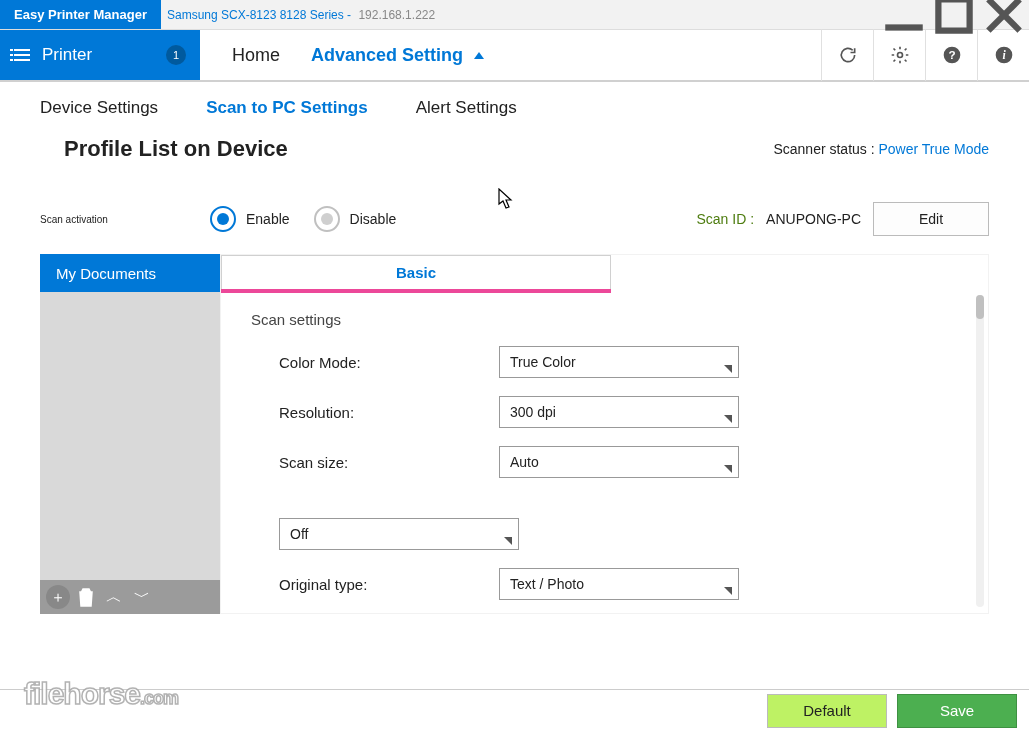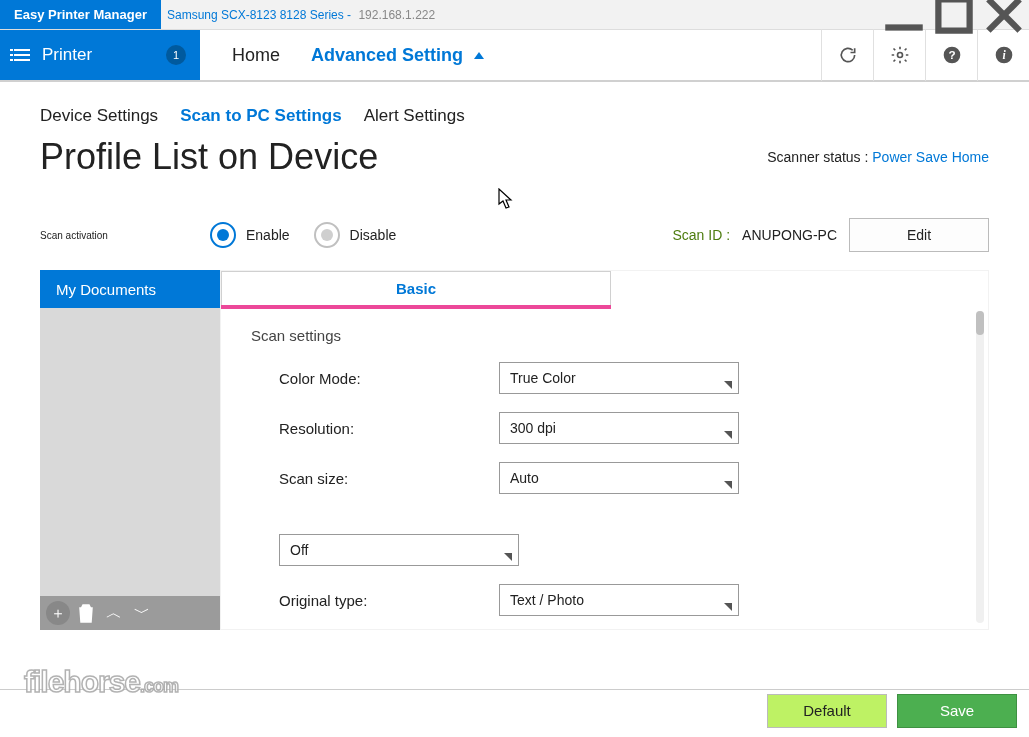--- a/index.html
+++ b/index.html
@@ -90,50 +90,50 @@
   .nav-right { margin-left:auto; display:flex; align-items:center; }
   .icon-btn {
     width:52px; height:52px;
     display:flex; align-items:center; justify-content:center;
     cursor:pointer; color:#555;
     border-left: 1px solid #e0e0e0;
   }
   .icon-btn svg, .icon-btn .glyph { width:20px; height:20px; }
   .subnav {
     height: 44px;
-    display:flex; align-items:flex-end;
-    padding: 0 40px;
-    gap: 22px;
+    display:flex; align-items:flex-start;
+    padding: 16px 40px;
+    gap: 48px;
     background:#fff;
   }
   .subnav-item { font-size: 17px; color:#222; cursor:pointer; }
   .subnav-item.active { color:#0078d7; font-weight:600; }
   .content { padding: 10px 40px 0 40px; position:relative; }
   .page-title-row { display:flex; align-items:center; }
-  .page-title { font-size: 36px; font-weight: 400; color:#222; }
+  .page-title { font-size: 22px; font-weight: 700; color:#222;margin-left:24px; }
   .scanner-status { margin-left:auto; font-size:14px; color:#222; }
   .scanner-status a { color:#0078d7; text-decoration:none; }
   .activation-row {
     display:flex; align-items:center; margin-top: 40px;
   }
   .act-label { font-size:10px; width:170px; }
   .radio { display:flex; align-items:center; margin-right: 24px; cursor:pointer;}
   .radio-outer {
     width:26px;height:26px;border-radius:50%;
     border:2px solid #c0c0c0; display:flex;align-items:center;justify-content:center;
     margin-right:10px; background:#fff;
   }
   .radio.selected .radio-outer { border-color:#0078d7; }
   .radio-inner { width:12px;height:12px;border-radius:50%; }
   .radio.selected .radio-inner { background:#0078d7; }
   .radio:not(.selected) .radio-inner { background:#cfcfcf; }
   .scanid-block { margin-left:auto; display:flex; align-items:center; gap:12px;}
   .scanid-label { color:#4d7c0f; }
   .edit-btn {
-    width: 140px; height: 34px;
+    width: 116px; height: 34px;
     border: 1px solid #bbb; background:#fdfdfd;
     display:flex;align-items:center;justify-content:center;
     cursor:pointer;
   }
   .profiles {
     margin-top: 18px;
     display:flex;
     height: 360px;
   }
   .profile-list {
@@ -243,21 +243,21 @@
     width: 120px; height: 34px;
     display:flex;align-items:center;justify-content:center;
     border:1px solid #bbb;
     cursor:pointer;
     font-size:15px;
   }
   .footer-btn.default { background:#bef264; color:#222;}
   .footer-btn.save { background:#4caf50; border-color:#3e9142; color:#fff;}
   .watermark {
     position:absolute;
-    left: 24px; bottom: 38px;
+    left: 24px; bottom: 26px;
     font-family: Arial, sans-serif;
     font-weight: 900;
     font-size: 30px;
     color:#fff;
     -webkit-text-stroke: 1.5px #aaa;
     pointer-events:none;
     opacity:0.9;
     letter-spacing:-1px;
   }
   .watermark .dom { font-size:18px; }
@@ -345,21 +345,21 @@
   <div class="subnav-item">Device Settings</div>
   <div class="subnav-item active">Scan to PC Settings</div>
   <div class="subnav-item">Alert Settings</div>
 </div>
 
 <div class="content">
   <div class="page-title-row">
     <div class="page-title">Profile List on Device</div>
     <div class="scanner-status">
       <span>Scanner status : </span>
-      <a href="#">Power Save Home</a>
+      <a href="#">Power True Mode</a>
     </div>
   </div>
 
   <div class="activation-row">
     <div class="act-label">Scan activation</div>
     <div class="radio selected">
       <div class="radio-outer">
           <div class="radio-inner"></div>
         </div>
       <span>Enable</span>

